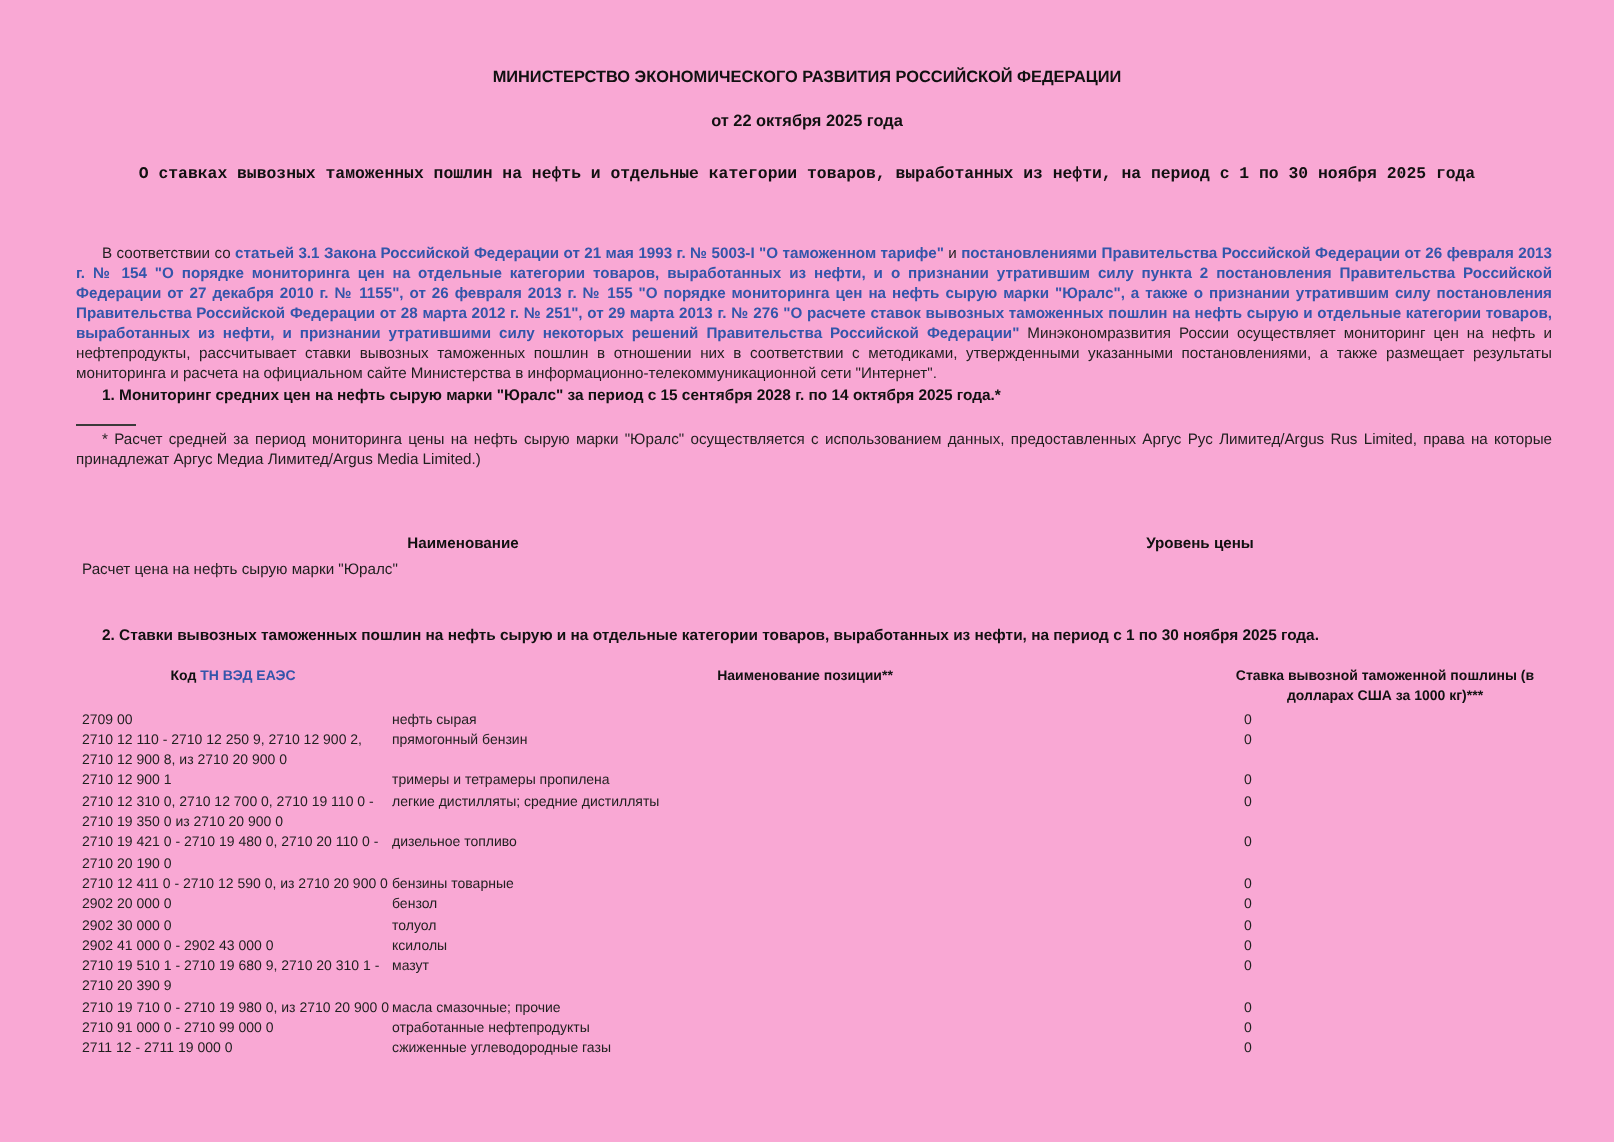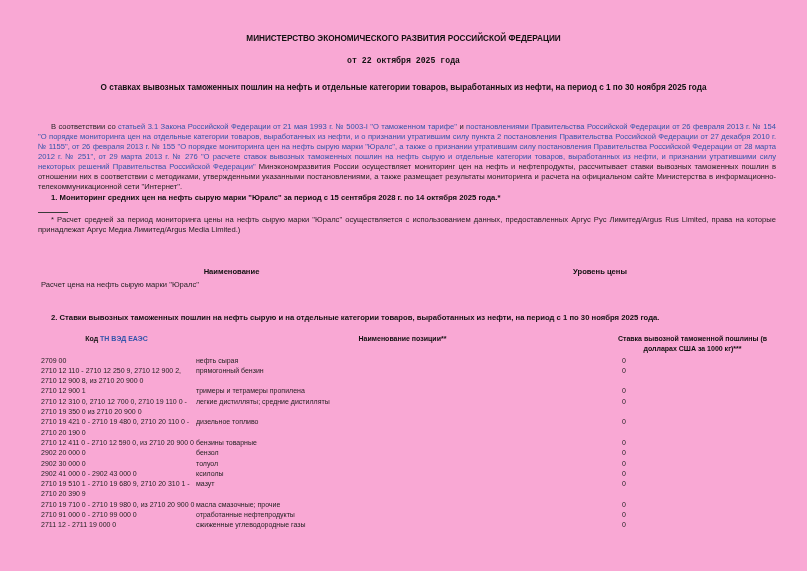--- a/index.html
+++ b/index.html
@@ -7,28 +7,28 @@
   .page {
     position:relative; width:807px; height:571px; background:#f9a8d4;
     font-family:"Liberation Sans", sans-serif; color:#1f1f1f;
     overflow:hidden;
   }
   .center-title {
     position:absolute; left:0; width:100%; text-align:center;
     font-weight:bold; font-size:8.2px; line-height:10px; color:#111;
   }
   .t-ministry { top:34px; }
-  .t-date { top:56px;font-family:Liberation Mono, monospace; }
-  .t-subject { top:83px; }
+  .t-date { top:56px; }
+  .t-subject { top:83px;font-family:Liberation Mono, monospace; }
   .par {
     position:absolute; left:38px; width:738px;
     font-size:7.6px; line-height:10px; text-align:justify; text-indent:13px;
   }
   .intro { top:122px; }
-  .ref-link { color:var(--link, #3355aa); cursor:pointer; }
+  .ref-link { color:var(--link, #3355aa); cursor:pointer;font-weight:bold; }
   .h-sec {
     position:absolute; left:38px; width:738px;
     font-size:7.7px; line-height:10px; font-weight:bold; text-indent:13px; color:#111;
   }
   .h-sec1 { top:193px; }
   .h-sec2 { top:313px; }
   .rule { position:absolute; top:212px; left:38px; width:30px; border-top:1px solid #3a3a3a; }
   .footnote { top:215px; }
 
   .table1 { position:absolute; top:267px; left:38px; width:737px; font-size:7.6px; line-height:10px; }

